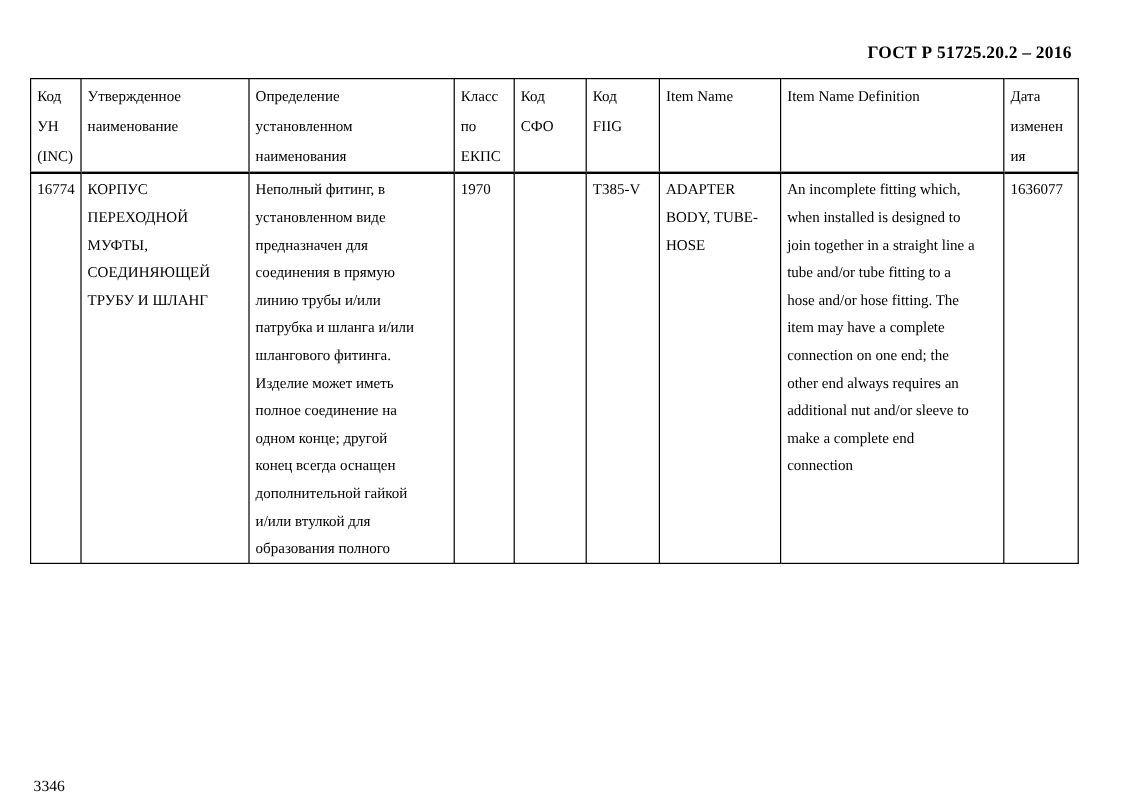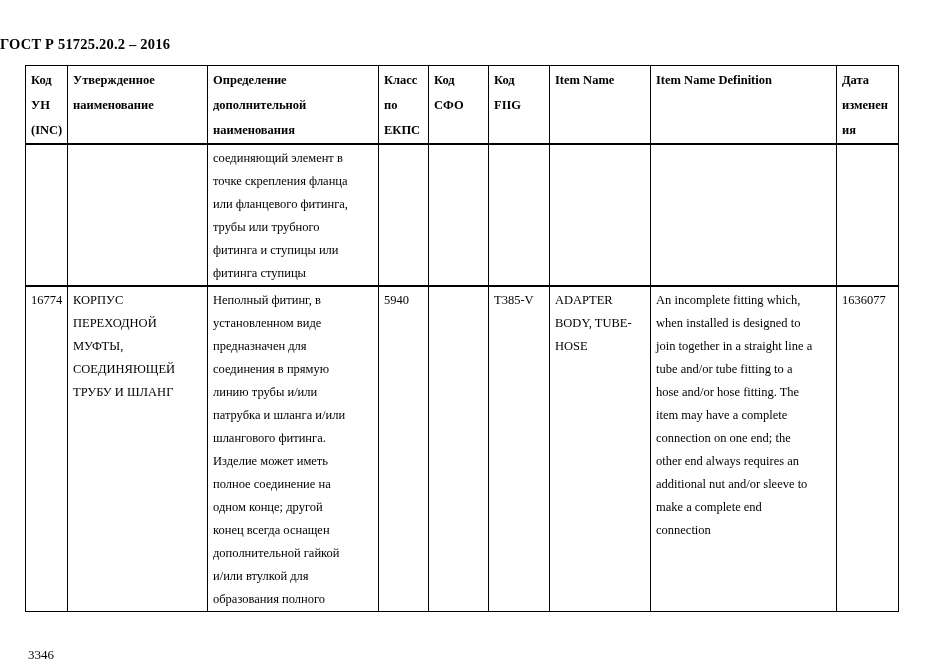--- a/index.html
+++ b/index.html
@@ -13,20 +13,21 @@
     position: relative;
     font-family: "Liberation Serif", "DejaVu Serif", serif;
     color: #000000;
     overflow: hidden;
   }
   .doc-header {
     position: absolute;
     top: 36px;
     left: 0;
     right: 42px;
+    text-align: right;
     font-weight: bold;
     font-size: 14.5px;
     letter-spacing: 0.2px;
   }
   table.gost-table {
     position: absolute;
     top: 65px;
     left: 25px;
     width: 873px;
     border-collapse: collapse;
@@ -53,21 +54,21 @@
   table.gost-table th,
   table.gost-table td {
     vertical-align: top;
     text-align: left;
     padding: 2px 4px 0 5px;
     font-size: 12.5px;
     white-space: pre-line;
     overflow: hidden;
   }
   table.gost-table th {
-    font-weight: bold;
+    font-weight: normal;
     line-height: 25px;
   }
   table.gost-table td {
     font-weight: normal;
     line-height: 23px;
   }
   .page-number {
     position: absolute;
     left: 28px;
     top: 604px;
@@ -93,50 +94,34 @@
     <col style="width:62px">
   </colgroup>
   <tbody>
     <tr class="hdr-row">
       <th>Код
 УН
 (INC)</th>
       <th>Утвержденное
 наименование</th>
       <th>Определение
-дополнительной
+установленном
 наименования</th>
       <th>Класс
 по
 ЕКПС</th>
       <th>Код
 СФО</th>
       <th>Код
 FIIG</th>
       <th>Item Name</th>
       <th>Item Name Definition</th>
       <th>Дата
 изменен
 ия</th>
-    </tr>
-    <tr class="body-row-1">
-      <td></td>
-      <td></td>
-      <td>соединяющий элемент в
-точке скрепления фланца
-или фланцевого фитинга,
-трубы или трубного
-фитинга и ступицы или
-фитинга ступицы</td>
-      <td></td>
-      <td></td>
-      <td></td>
-      <td></td>
-      <td></td>
-      <td></td>
     </tr>
     <tr class="body-row-2">
       <td>16774</td>
       <td>КОРПУС
 ПЕРЕХОДНОЙ
 МУФТЫ,
 СОЕДИНЯЮЩЕЙ
 ТРУБУ И ШЛАНГ</td>
       <td>Неполный фитинг, в
 установленном виде
@@ -145,21 +130,21 @@
 линию трубы и/или
 патрубка и шланга и/или
 шлангового фитинга.
 Изделие может иметь
 полное соединение на
 одном конце; другой
 конец всегда оснащен
 дополнительной гайкой
 и/или втулкой для
 образования полного</td>
-      <td>5940</td>
+      <td>1970</td>
       <td></td>
       <td>T385-V</td>
       <td>ADAPTER
 BODY, TUBE-
 HOSE</td>
       <td>An incomplete fitting which,
 when installed is designed to
 join together in a straight line a
 tube and/or tube fitting to a
 hose and/or hose fitting. The

